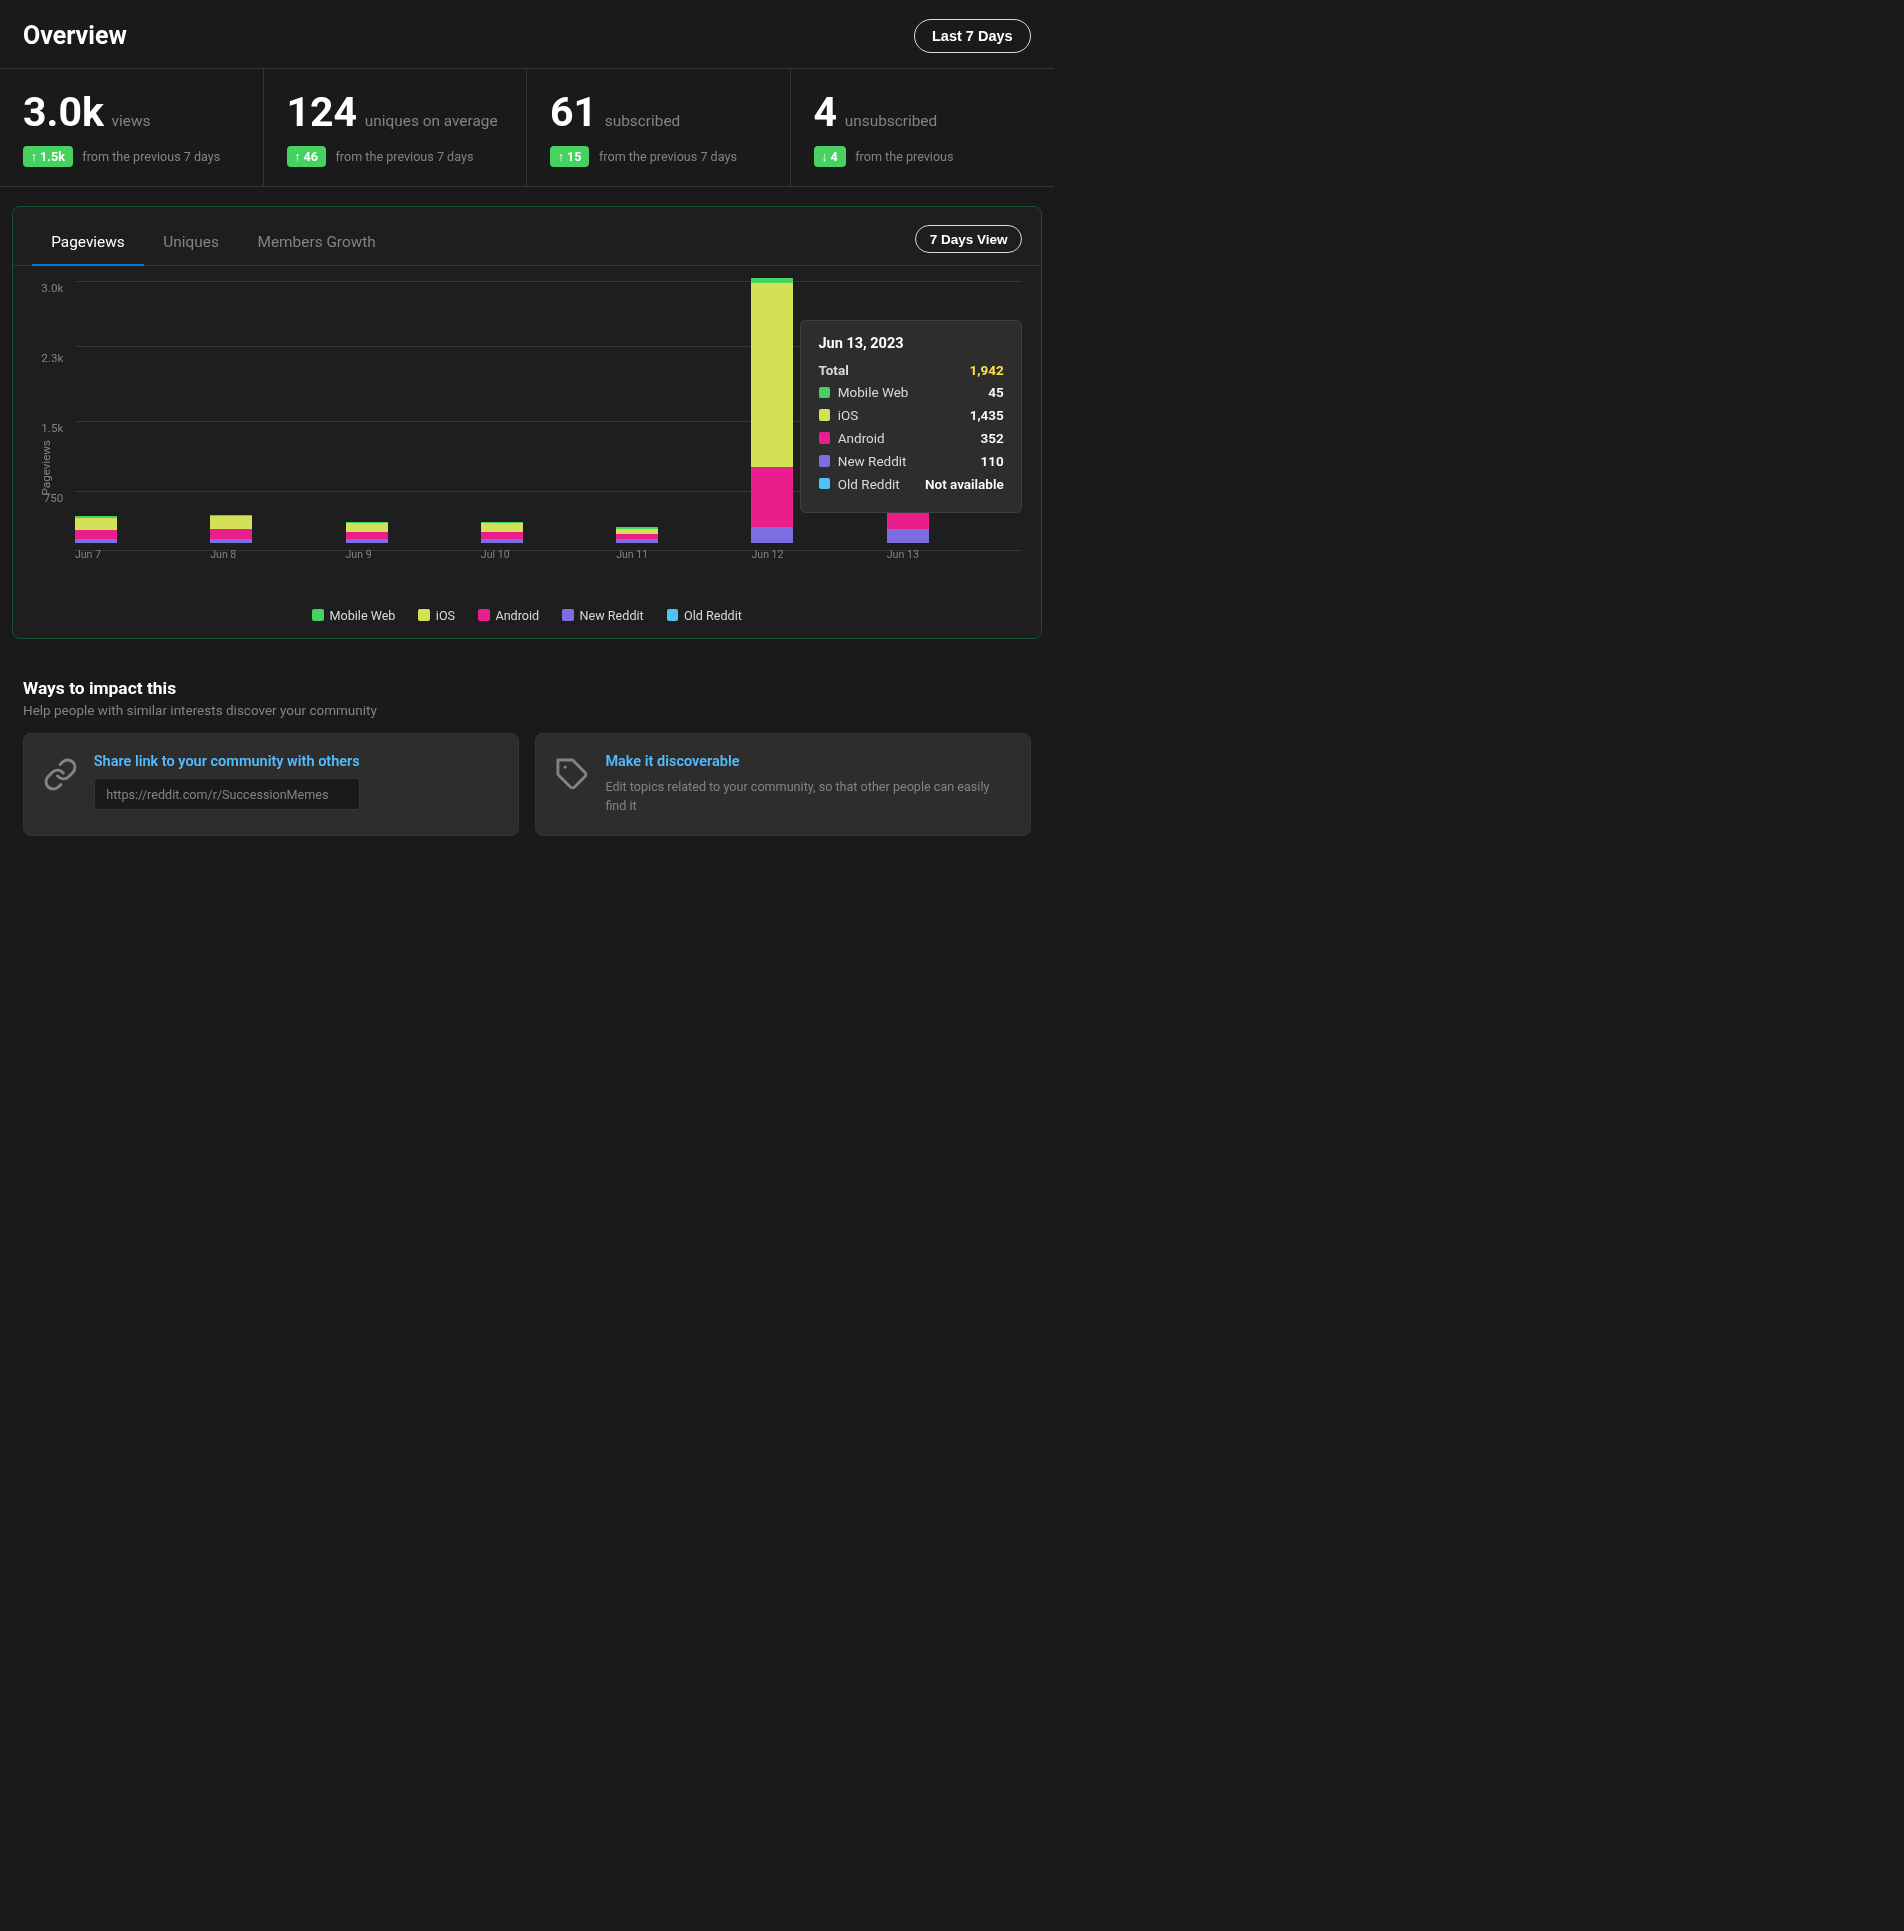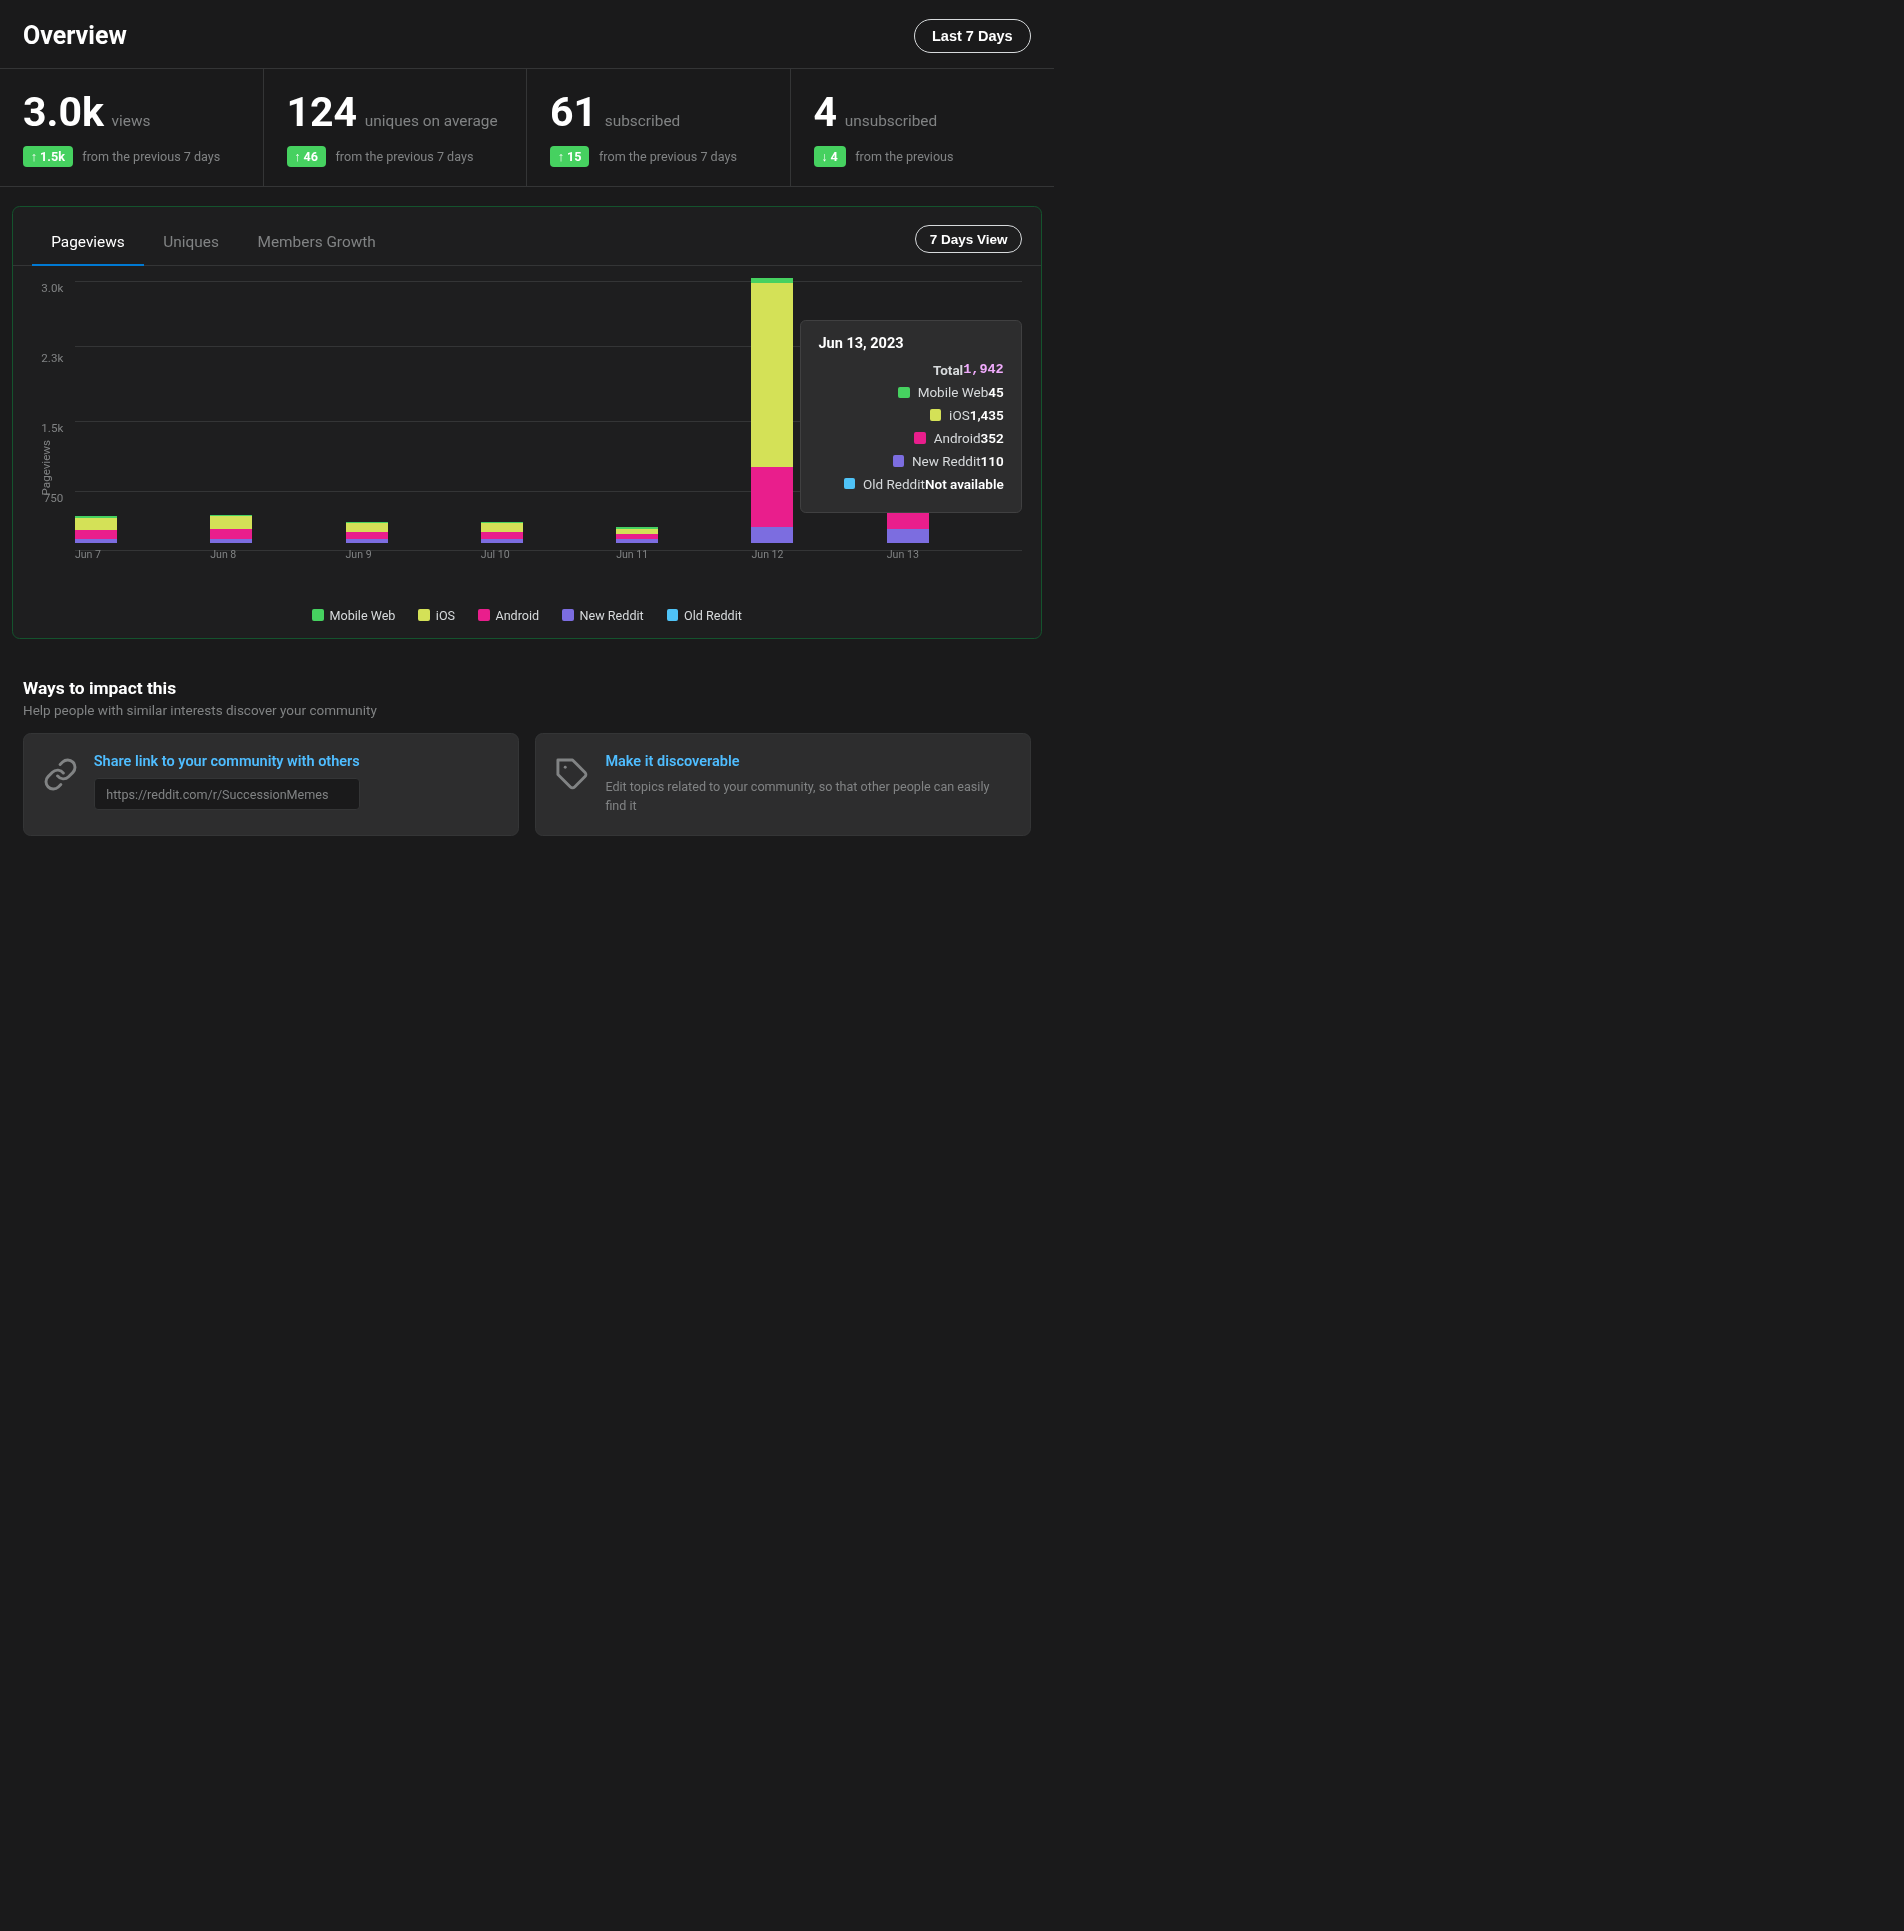--- a/index.html
+++ b/index.html
@@ -220,21 +220,21 @@
       z-index: 10;
     }
     .tooltip-date {
       font-size: 14.5px;
       font-weight: 700;
       color: #ffffff;
       margin-bottom: 9.7px;
     }
     .tooltip-row {
       display: flex;
-      justify-content: flex-end;
+      justify-content: space-between;
       align-items: center;
       margin-bottom: 6.8px;
       font-size: 13.5px;
     }
     .tooltip-row-label {
       display: flex;
       align-items: center;
       gap: 7.7px;
       color: #d7dadc;
     }
@@ -246,22 +246,21 @@
     .tooltip-val {
       color: #ffffff;
       font-weight: 600;
     }
     .tooltip-total {
       font-weight: 700;
       color: #d7dadc;
     }
     .tooltip-total-val {
       font-weight: 700;
-      color: #f0abfc;
-      font-family: Liberation Mono, monospace;
+      color: #fde047;
     }
 
     
     .legend {
       display: flex;
       justify-content: center;
       gap: 23px;
       padding: 7.7px 19.3px 15.4px;
       flex-wrap: wrap;
     }

